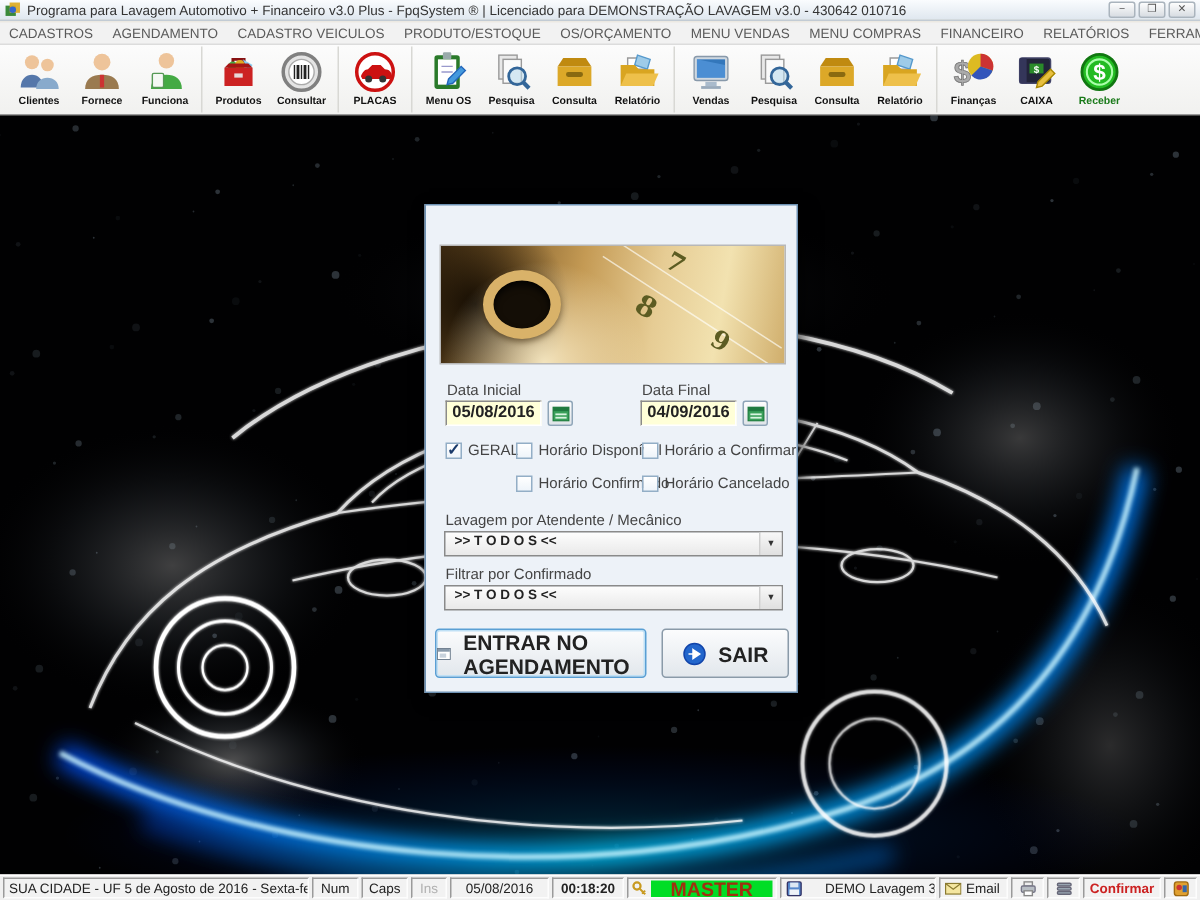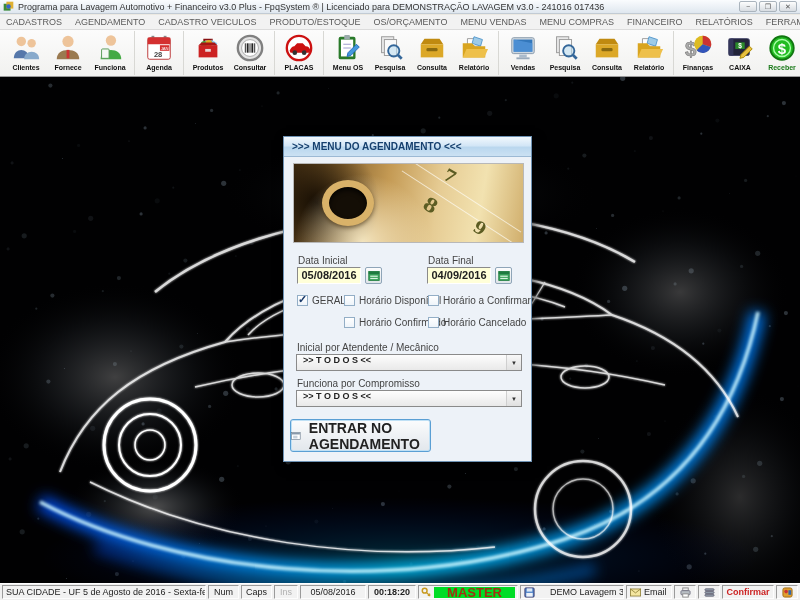--- a/index.html
+++ b/index.html
@@ -123,21 +123,21 @@
 <body>
 
 <div class="app">
 
   <div class="titlebar">
     <svg class="appicon" viewBox="0 0 16 16">
         <rect x="1" y="4" width="10" height="10" fill="#3a8a3a"></rect>
         <rect x="5" y="1" width="10" height="10" fill="#ddaa22" opacity="0.92"></rect>
         <circle cx="8" cy="8" r="3.2" fill="#3366cc"></circle>
       </svg>
-    <span class="ttext">Programa para Lavagem Automotivo + Financeiro v3.0 Plus - FpqSystem ® | Licenciado para  DEMONSTRAÇÃO LAVAGEM v3.0 - 241016 017436</span>
+    <span class="ttext">Programa para Lavagem Automotivo + Financeiro v3.0 Plus - FpqSystem ® | Licenciado para  DEMONSTRAÇÃO LAVAGEM v3.0 - 430642 010716</span>
     <span class="winbtns">
       <span class="winbtn">−</span>
       <span class="winbtn">❐</span>
       <span class="winbtn">✕</span>
     </span>
   </div>
 
   <div class="menubar">
     <div class="menu-items" id="menu-items"><span class="menu-item">CADASTROS</span><span class="menu-item">AGENDAMENTO</span><span class="menu-item">CADASTRO VEICULOS</span><span class="menu-item">PRODUTO/ESTOQUE</span><span class="menu-item">OS/ORÇAMENTO</span><span class="menu-item">MENU VENDAS</span><span class="menu-item">MENU COMPRAS</span><span class="menu-item">FINANCEIRO</span><span class="menu-item">RELATÓRIOS</span><span class="menu-item">FERRAMENTAS</span></div>
 
@@ -162,34 +162,20 @@
             </svg></div>
           <div class="tb-lb">Fornece</div>
         </div>
         <div class="tb-item">
           <div class="tb-ic"><svg viewBox="0 0 32 32">
               <circle cx="17" cy="8" r="5.5" fill="#eec49a"></circle>
               <path d="M6 28c0-7 5-10 11-10s11 3 11 10z" fill="#44aa44"></path>
               <rect x="7" y="17" width="8" height="10" rx="1" fill="#f4f8f4" stroke="#559955"></rect>
             </svg></div>
           <div class="tb-lb">Funciona</div>
-        </div>
-      </div>
-      <div class="tb-group">
-        <div class="tb-item">
-          <div class="tb-ic"><svg viewBox="0 0 32 32">
-              <rect x="8" y="3" width="3" height="5" fill="#888"></rect>
-              <rect x="21" y="3" width="3" height="5" fill="#888"></rect>
-              <rect x="4" y="5" width="24" height="23" rx="2" fill="#fff" stroke="#b33"></rect>
-              <rect x="4" y="5" width="24" height="7" fill="#d43030"></rect>
-              <rect x="17" y="13" width="10" height="6" fill="#d43030"></rect>
-              <text x="22" y="18" font-size="4.5" fill="#fff" text-anchor="middle" font-family="sans-serif">JAN</text>
-              <text x="15" y="26" font-size="8" fill="#444" text-anchor="middle" font-weight="bold" font-family="sans-serif">28</text>
-            </svg></div>
-          <div class="tb-lb">Agenda</div>
         </div>
       </div>
       <div class="tb-group">
         <div class="tb-item">
           <div class="tb-ic"><svg viewBox="0 0 32 32">
               <path d="M12 11V7h8v4" fill="none" stroke="#881111" stroke-width="2"></path>
               <circle cx="12" cy="12" r="3.5" fill="#44aa44"></circle>
               <circle cx="17" cy="11" r="3.5" fill="#ddaa22"></circle>
               <path d="M19 7l7 4-3 4z" fill="#88ccee"></path>
               <path d="M6 13h20v13H6z" fill="#cc2222"></path>
@@ -563,21 +549,20 @@
         <circle cx="150" cy="368" r="46" stroke-width="3"></circle>
         <circle cx="150" cy="368" r="31" stroke-width="2"></circle>
         <circle cx="150" cy="368" r="15" stroke-width="1.5"></circle>
         <circle cx="583" cy="432" r="48" stroke-width="2.5" opacity=".7"></circle>
         <circle cx="583" cy="432" r="30" stroke-width="1.5" opacity=".6"></circle>
       </g>
     </svg>
   </div>
 
   <div class="dialog">
-    <div class="dlg-title">&gt;&gt;&gt;  MENU DO AGENDAMENTO  &lt;&lt;&lt;</div>
     <div class="dlg-body">
 
       <div class="photo">
         <span class="line l1"></span>
         <span class="line l2"></span>
         <span class="ring"></span>
         <span class="num n7">7</span>
         <span class="num n8">8</span>
         <span class="num n9">9</span>
       </div>
@@ -620,39 +605,46 @@
       </div>
       <div class="cb" id="cb-3" style="left:60px; top:160px;">
         <span class="box"></span>
         <span class="lbl">Horário Confirmado</span>
       </div>
       <div class="cb" id="cb-4" style="left:144px; top:160px;">
         <span class="box"></span>
         <span class="lbl">Horário Cancelado</span>
       </div>
 
-      <span class="dlg-label" style="left:13px; top:185px;">Inicial por Atendente / Mecânico</span>
+      <span class="dlg-label" style="left:13px; top:185px;">Lavagem por Atendente / Mecânico</span>
       <div class="dropdown" style="top:197px;">
         <span>&gt;&gt; T O D O S &lt;&lt;</span>
         <span class="arrow">▼</span>
       </div>
 
-      <span class="dlg-label" style="left:13px; top:221px;">Funciona por Compromisso</span>
+      <span class="dlg-label" style="left:13px; top:221px;">Filtrar por Confirmado</span>
       <div class="dropdown" style="top:233px;">
         <span>&gt;&gt; T O D O S &lt;&lt;</span>
         <span class="arrow">▼</span>
       </div>
 
       <div class="dlg-btn btn-enter">
         <svg viewBox="0 0 16 16">
             <rect x="1" y="2" width="14" height="12" fill="#fff" stroke="#667788"></rect>
             <rect x="1.5" y="2.5" width="13" height="3" fill="#8899aa"></rect>
             <rect x="3.5" y="7.5" width="7" height="4.5" fill="#c8d2dc"></rect>
           </svg>
         <span>ENTRAR NO AGENDAMENTO</span>
+      </div>
+      <div class="dlg-btn btn-exit">
+        <svg viewBox="0 0 16 16">
+            <circle cx="8" cy="8" r="7" fill="#2266cc" stroke="#1144aa"></circle>
+            <path d="M4 8h4.5M7 5l4.5 3L7 11z" fill="#fff" stroke="#fff" stroke-width="1"></path>
+          </svg>
+        <span>SAIR</span>
       </div>
 
     </div>
   </div>
 
   <div class="statusbar">
     <div class="sp sp-loc">SUA CIDADE - UF  5 de Agosto de 2016 - Sexta-feira</div>
     <div class="sp sp-num">Num</div>
     <div class="sp sp-caps">Caps</div>
     <div class="sp sp-ins">Ins</div>

